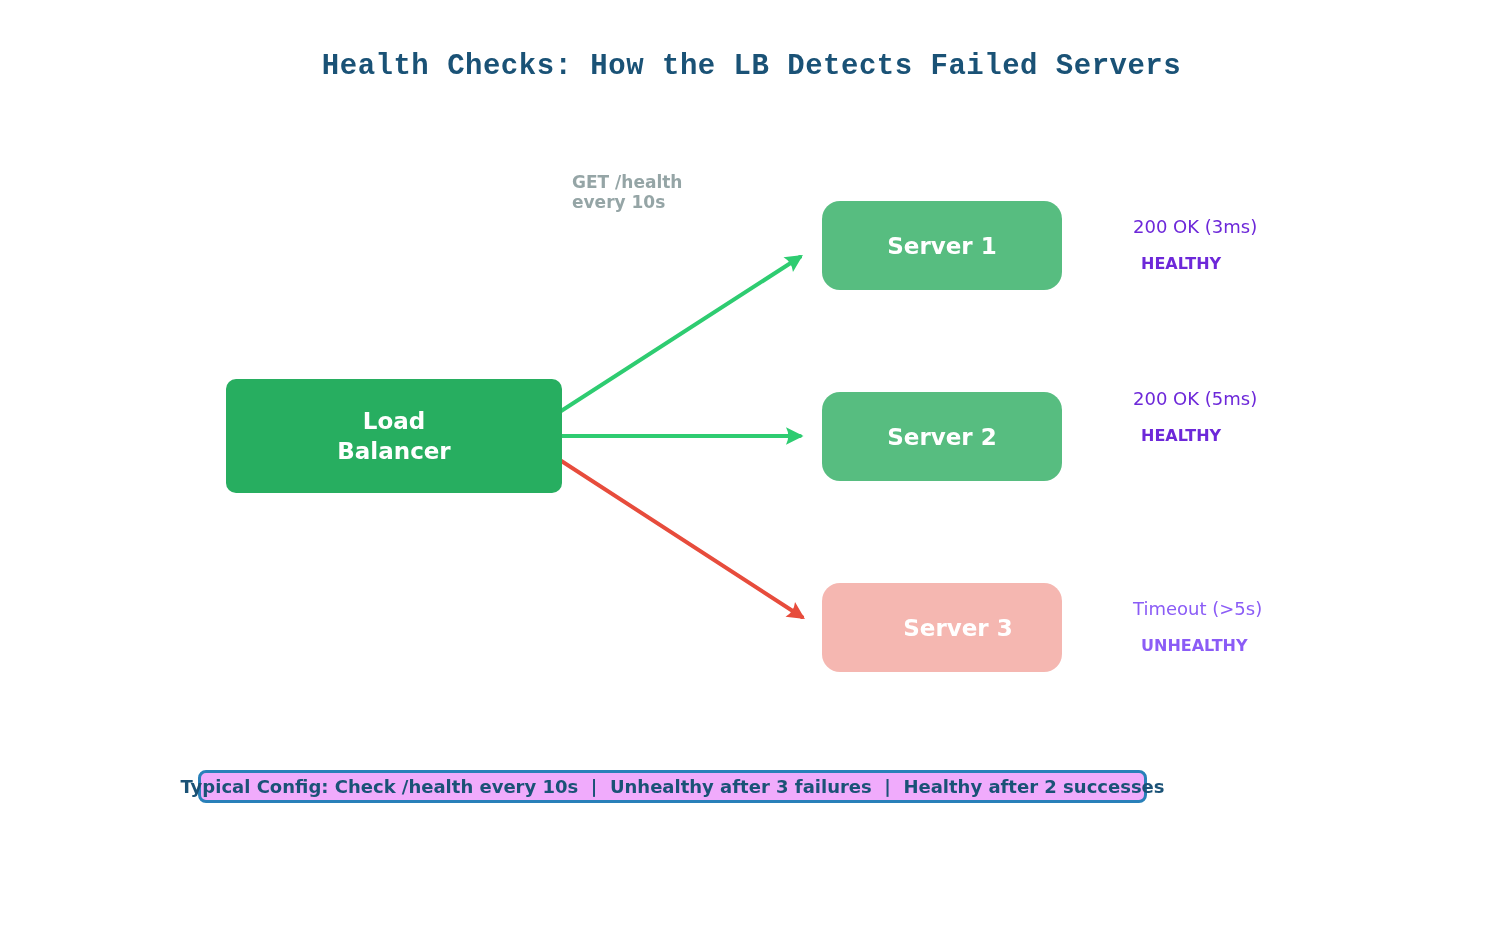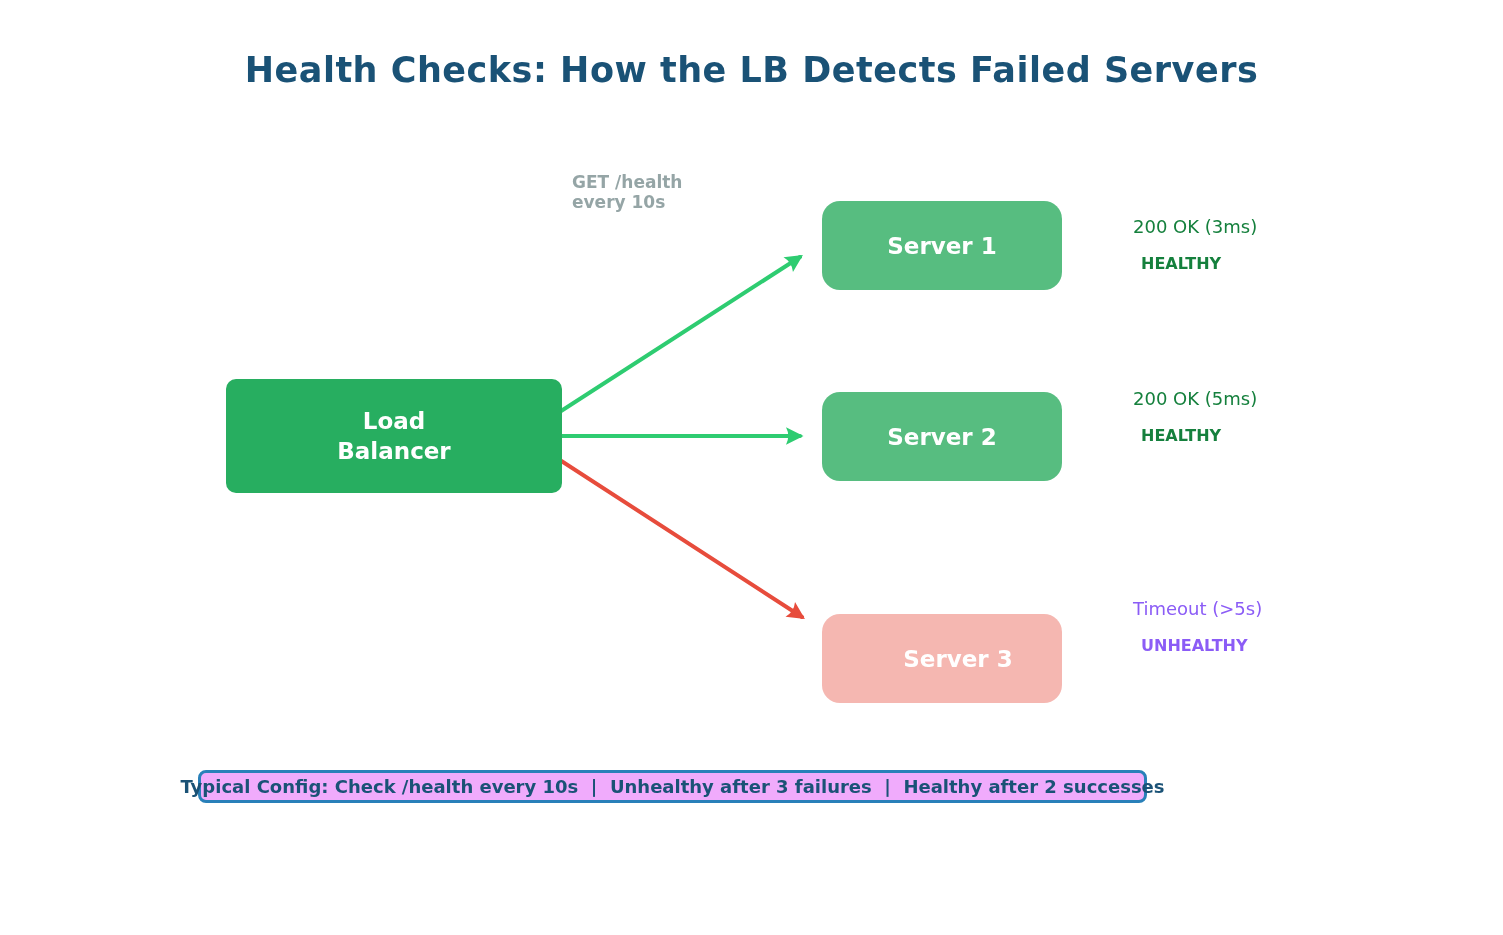--- a/index.html
+++ b/index.html
@@ -15,24 +15,25 @@
     background: #ffffff;
     overflow: hidden;
   }
   .title {
     position: absolute;
     top: 50px;
     left: 0;
     width: 100%;
     margin: 0;
     text-align: center;
-    font-size: 35px;
+    font-size: 29px;
     font-weight: bold;
     color: #1a5276;
     letter-spacing: 0.5px;
+    font-family: Liberation Mono, monospace;
   }
   .arrows {
     position: absolute;
     top: 0;
     left: 0;
     width: 1503px;
     height: 935px;
     pointer-events: none;
   }
   .node {
@@ -60,21 +61,21 @@
     left: 822px;
     width: 240px;
     height: 89px;
     border-radius: 18px;
     font-size: 23px;
   }
   .server-healthy { background: #57bd80; }
   .server-unhealthy { background: #f5b7b1; }
   .server-1 { top: 201px; }
   .server-2 { top: 392px; }
-  .server-3 { top: 614px; padding-left: 32px; }
+  .server-3 { top: 583px; padding-left: 32px; }
 
   .hc-label {
     position: absolute;
     left: 572px;
     top: 172px;
     font-size: 17px;
     font-weight: bold;
     color: #95a5a6;
     line-height: 20px;
   }
@@ -89,21 +90,21 @@
   .status-response {
     font-size: 18px;
     font-weight: normal;
     margin: 0 0 17px 0;
   }
   .status-verdict {
     font-size: 16px;
     font-weight: bold;
     margin: 8px;
   }
-  .healthy-text { color: #15803d; }
+  .healthy-text { color: #6d28d9; }
   .unhealthy-text { color: #8b5cf6; }
 
   .config-bar {
     position: absolute;
     left: 198px;
     top: 770px;
     width: 949px;
     height: 33px;
     box-sizing: border-box;
     background: #f0abfc;

